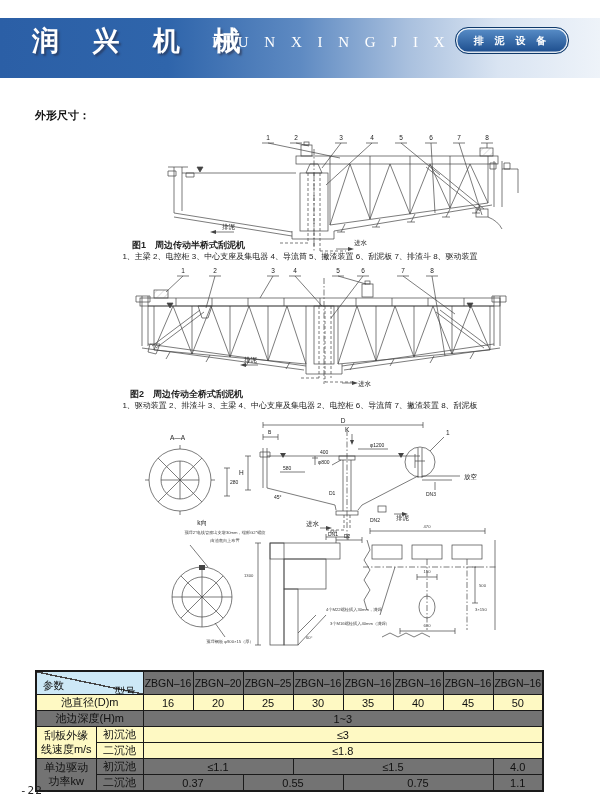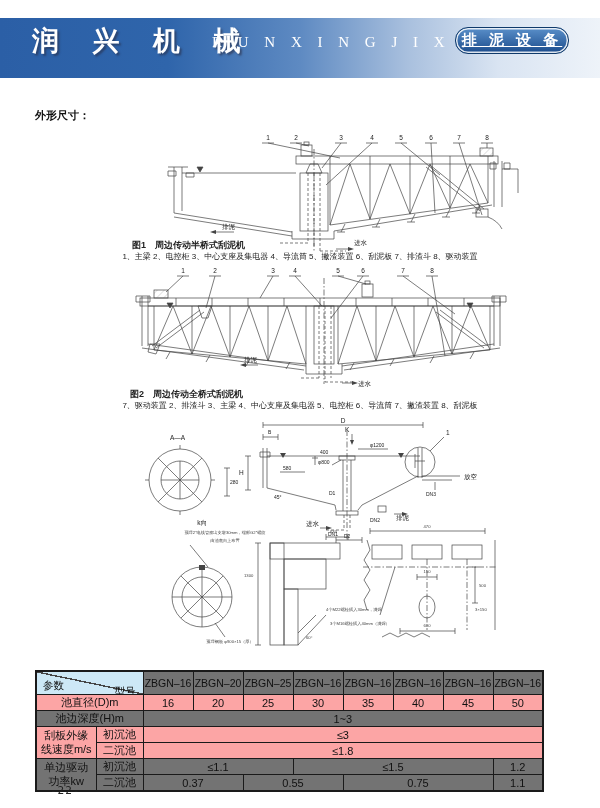--- a/index.html
+++ b/index.html
@@ -8,44 +8,44 @@
   
   .topbar{position:absolute;left:0;top:18px;width:600px;height:60px;
     background:linear-gradient(90deg,#2b5fa6 0%,#2f65ab 28%,#5e8ac2 50%,#a9c0de 68%,#d9e4f2 83%,#eef3f9 100%);}
   .brand-cn{position:absolute;left:32px;top:5px;font-size:27px;font-weight:bold;color:#fff;
     letter-spacing:13px;text-shadow:2px 2px 2px rgba(40,40,60,.55);white-space:nowrap;}
   .brand-en{position:absolute;left:212px;top:16px;font-size:15px;color:#fff;
     font-family:"Liberation Serif",serif;letter-spacing:6px;white-space:nowrap;}
   .badge{position:absolute;left:455px;top:9px;width:112px;height:25px;border-radius:13px;
     background:linear-gradient(180deg,#5a8fc9,#1b4c8c);border:1.5px solid #0f3a6b;
     box-shadow:inset 0 0 0 1.5px rgba(255,255,255,.85);
-    color:#fff;font-size:15px;font-weight:bold;letter-spacing:4px;
-    display:flex;align-items:center;justify-content:center;text-decoration:underline;}
+    color:#fff;font-size:10px;font-weight:bold;letter-spacing:4px;
+    display:flex;align-items:center;justify-content:center;}
   
   .h1{position:absolute;left:35px;top:82px;font-size:17px;font-weight:bold;}
   .h2{position:absolute;left:35px;font-size:11px;font-weight:bold;}
   .fig-caption{position:absolute;font-size:9px;font-weight:bold;text-align:left;color:#222;}
   .fig-parts{position:absolute;font-size:8px;text-align:center;color:#222;white-space:nowrap;}
   .pagenum{position:absolute;left:20px;top:784px;font-size:11px;letter-spacing:1px;
-    font-family:"DejaVu Sans Mono",monospace;color:#222;margin-left:30px;}
+    font-family:"DejaVu Sans Mono",monospace;color:#222;}
   
   svg{position:absolute;overflow:visible;}
   .ln{stroke:#444;stroke-width:.7;fill:none;}
   .dash{stroke-dasharray:3 2;}
   .dashdot{stroke-dasharray:6 2 1.5 2;}
   svg text{font-family:"Liberation Sans",sans-serif;fill:#222;font-size:6px;}
   .t5{font-size:5px;} .t45{font-size:4.2px;fill:#444;} .t65{font-size:6.5px;}
   .mid{text-anchor:middle;}
   
   table.spec{position:absolute;left:35px;top:670px;border-collapse:collapse;table-layout:fixed;}
   table.spec td{border:1px solid #1a1a1a;font-size:11px;text-align:center;padding:0;height:14px;
     overflow:hidden;white-space:nowrap;}
   table.spec{border:2px solid #1a1a1a;}
   tr.blue td{background:#737373;}
-  tr.pink td{background:#fca5a5;}
+  tr.pink td{background:#fef9c3;}
   td.corner{position:relative;height:22px;
     background:linear-gradient(to bottom left,#cde8f6 calc(50% - .7px),#444 calc(50% - .7px),#444 calc(50% + .7px),#cde8f6 calc(50% + .7px)) !important;}
   td.corner .c-model{position:absolute;right:7px;top:13px;font-size:10.5px;}
   td.corner .c-param{position:absolute;left:6px;bottom:1px;font-size:10.5px;}
   td.lab{text-align:left;padding-left:5px;}
   td.two{font-size:10.5px;line-height:1.2;}
   tr.hdr td{height:22px;font-size:10.5px;}
 </style>
 </head>
 <body>
@@ -199,21 +199,21 @@
     <g>
       <text class="t65" x="134" y="96">排泥</text>
       <path class="ln" d="M148,99h-14"></path>
         <polygon points="136,97 136,101 130,99" fill="#444"></polygon>
       <text class="t65" x="248" y="120">进水</text>
       <path class="ln" d="M232,117h12"></path>
         <polygon points="242,115 242,119 248,117" fill="#444"></polygon>
     </g>
   </svg>
   <div class="fig-caption" style="left:130px;top:388px;width:360px">图2　周边传动全桥式刮泥机</div>
-  <div class="fig-parts" style="left:35px;top:400px;width:530px">7、驱动装置 2、排渣斗 3、主梁 4、中心支座及集电器 5、电控柜 6、导流筒 7、撇渣装置 8、刮泥板</div>
+  <div class="fig-parts" style="left:35px;top:400px;width:530px">1、驱动装置 2、排渣斗 3、主梁 4、中心支座及集电器 2、电控柜 6、导流筒 7、撇渣装置 8、刮泥板</div>
 
   <svg style="left:130px;top:418px" width="440" height="125" viewBox="0 0 440 125">
     <defs>
       <pattern id="h3" width="5" height="5" patternUnits="userSpaceOnUse" patternTransform="rotate(45)">
         <line x1="0" y1="0" x2="0" y2="5" stroke="#aaa" stroke-width="0.6"></line>
       </pattern>
     </defs>
 
     <g>
       <text class="t65" x="40" y="22">A—A</text>
@@ -408,21 +408,21 @@
       <td colspan="8">≤1.8</td>
     </tr>
     <tr class="blue" style="height:16px">
       <td class="lab two" rowspan="2">
         <div>单边驱动</div>
         <div>功率kw</div>
       </td>
       <td>初沉池</td>
       <td colspan="3">≤1.1</td>
       <td colspan="4">≤1.5</td>
-      <td>1.2</td>
+      <td>4.0</td>
     </tr>
     <tr class="blue" style="height:16px">
       <td>二沉池</td>
       <td colspan="2">0.37</td>
       <td colspan="2">0.55</td>
       <td colspan="3">0.75</td>
       <td>1.1</td>
     </tr>
   </tbody>
     </table>

